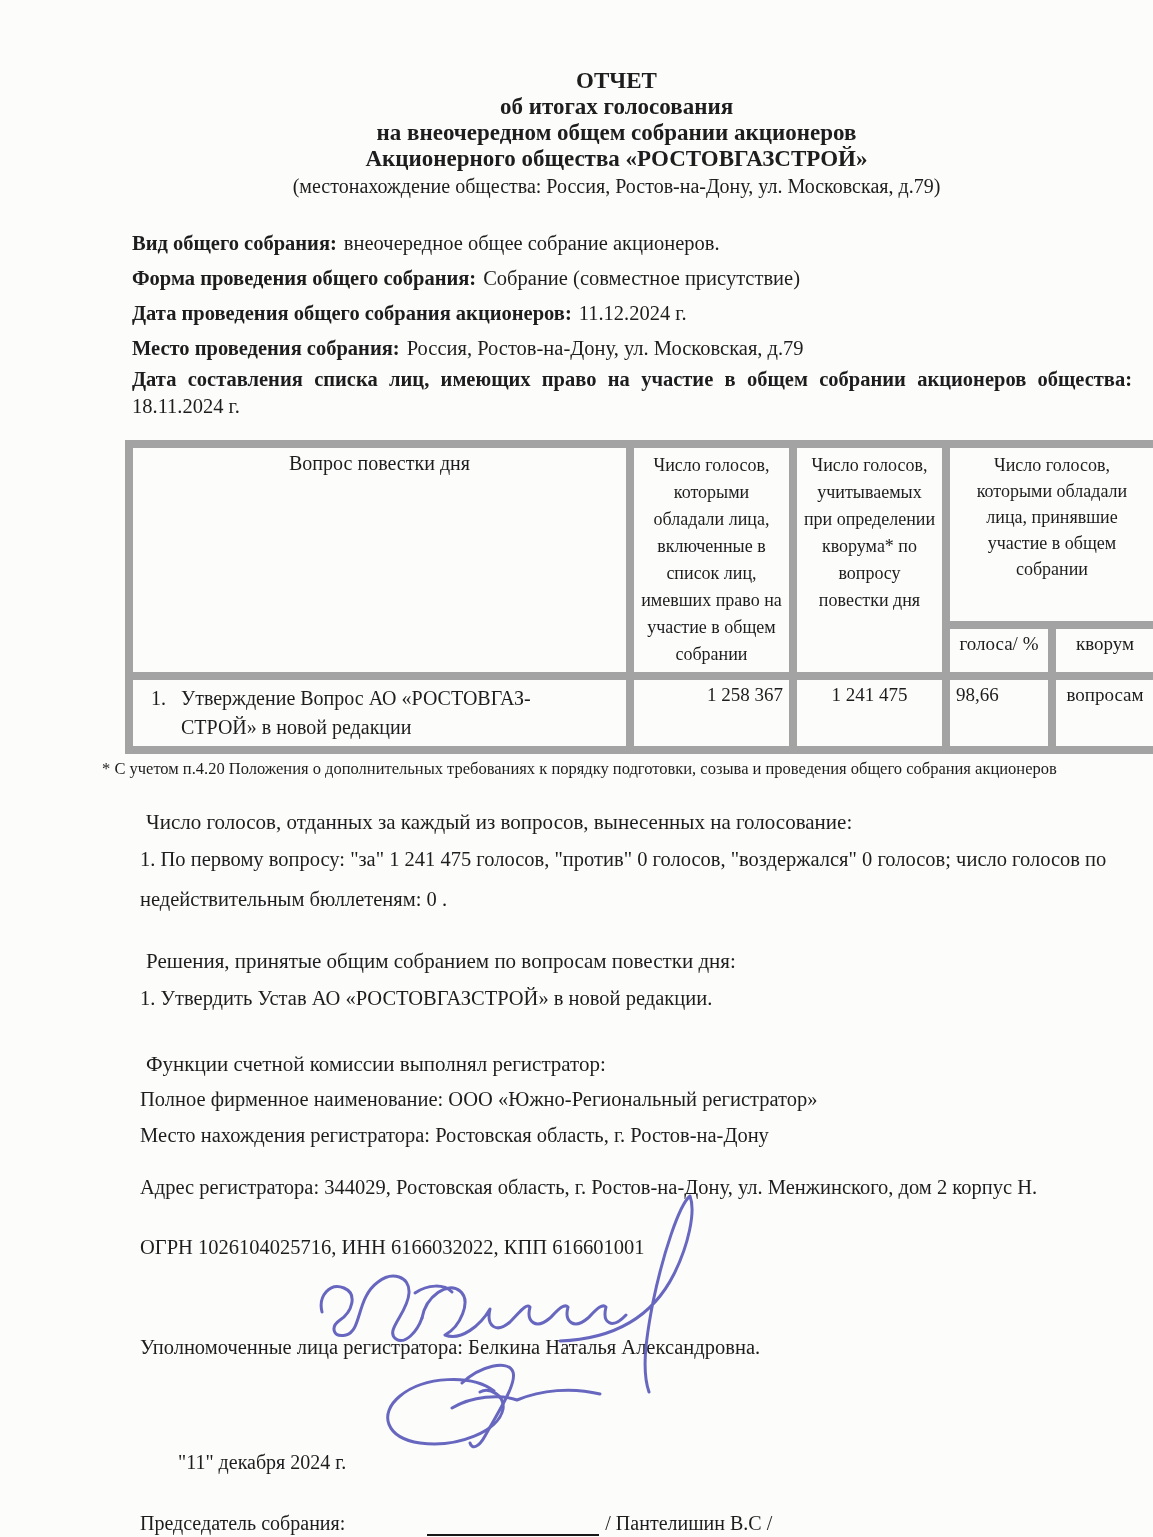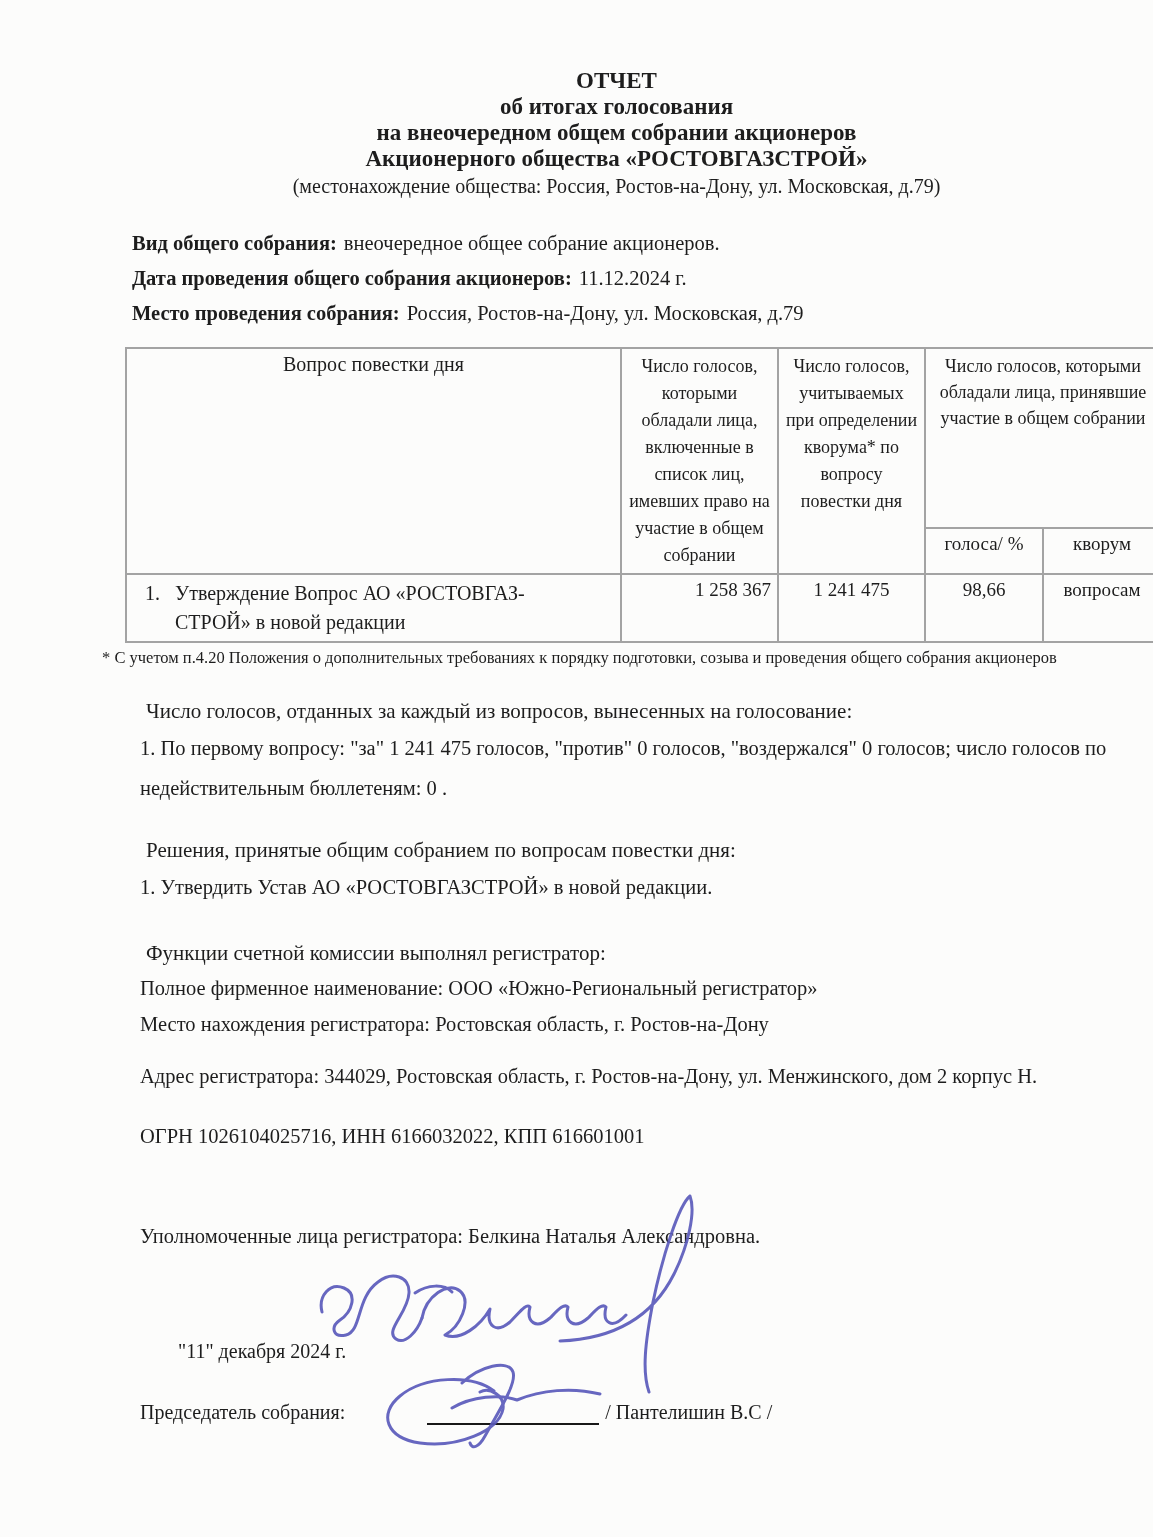--- a/index.html
+++ b/index.html
@@ -28,39 +28,39 @@
   .meta-justify { text-align: justify; width: 1000px; margin-top: 4px; }
 
   
   table.agenda {
     margin: 20px 0 0 85px;
     border-collapse: collapse;
     width: 1037px;
     table-layout: fixed;
   }
   table.agenda td, table.agenda th {
-    border: 2px solid #a3a3a3;
+    border: 8px solid #a3a3a3;
     padding: 4px 6px;
     vertical-align: top;
     font-weight: normal;
   }
   th.h-question { width: 481px; font-size: 20px; font-weight: bold; text-align: center; }
   th.h-total    { width: 143px; font-size: 18px; text-align: center; line-height: 1.5; }
   th.h-quorumv  { width: 133px; font-size: 18px; text-align: center; line-height: 1.5; }
   th.h-part     { font-size: 18px; text-align: center; line-height: 1.45; height: 146px; }
   th.h-sub-votes { width: 168px; font-size: 19px; text-align: center; height: 30px; vertical-align: middle; }
   th.h-sub-quorum { width: 107px; font-size: 19px; text-align: center; vertical-align: middle; }
   tr.data-row td { height: 48px; }
   td.c-question { font-size: 20px; line-height: 1.45; }
   .q-wrap { display: flex; }
   .q-num { width: 42px; padding-left: 12px; box-sizing: border-box; flex: none; }
   .q-text { max-width: 368px; }
   td.c-total { font-size: 19px; font-weight: bold; text-align: right; padding-top: 7px; margin-left: 14px; }
   td.c-quorumv { font-size: 19px; text-align: center; padding-top: 7px; }
-  td.c-pct { font-size: 19px; font-weight: bold; text-align: center; padding-top: 7px; }
+  td.c-pct { font-size: 19px; font-weight: bold; padding-top: 7px; }
   td.c-quorum { font-size: 19px; font-weight: bold; text-align: center; padding-top: 7px; }
 
   .footnote { margin: 5px 0 0 62px; font-size: 16.5px; line-height: 20px; }
 
   
   .sec-heading { margin: 0 0 0 106px; font-size: 21px; font-weight: normal; line-height: 27px; }
   .sec-text { margin: 4px 0 0 100px; font-size: 20.5px; line-height: 1.95; width: 990px; }
   .votes-heading { margin-top: 30px; }
   .decisions-heading { margin-top: 28px; }
   .registrar-heading { margin-top: 32px; }
@@ -95,24 +95,30 @@
     <div class="title-line">на внеочередном общем собрании акционеров</div>
     <div class="title-line">Акционерного общества «РОСТОВГАЗСТРОЙ»</div>
     <div class="title-location">(местонахождение общества: Россия, Ростов-на-Дону, ул. Московская, д.79)</div>
   </div>
 
   <div class="meta-block">
     <div class="meta-line first">
       <span class="meta-label">Вид общего собрания:</span><span class="meta-value">внеочередное общее собрание акционеров.</span>
     </div>
     <div class="meta-line">
+      <span class="meta-label">Форма проведения общего собрания:</span><span class="meta-value">Собрание (совместное присутствие)</span>
+    </div>
+    <div class="meta-line">
       <span class="meta-label">Дата проведения общего собрания акционеров:</span><span class="meta-value">11.12.2024 г.</span>
     </div>
     <div class="meta-line">
       <span class="meta-label">Место проведения собрания:</span><span class="meta-value">Россия, Ростов-на-Дону, ул. Московская, д.79</span>
+    </div>
+    <div class="meta-line meta-justify">
+      <span class="meta-label">Дата составления списка лиц, имеющих право на участие в общем собрании акционеров общества:</span> <span>18.11.2024 г.</span>
     </div>
   </div>
 
   <table class="agenda">
     <tbody>
       <tr>
         <th class="h-question" rowspan="2">Вопрос повестки дня</th>
         <th class="h-total" rowspan="2">Число голосов, которыми обладали лица, включенные в список лиц, имевших право на участие в общем собрании</th>
         <th class="h-quorumv" rowspan="2">Число голосов, учитываемых при определении кворума* по вопросу повестки дня</th>
         <th class="h-part" colspan="2">Число голосов, которыми обладали лица, принявшие участие в общем собрании</th>

